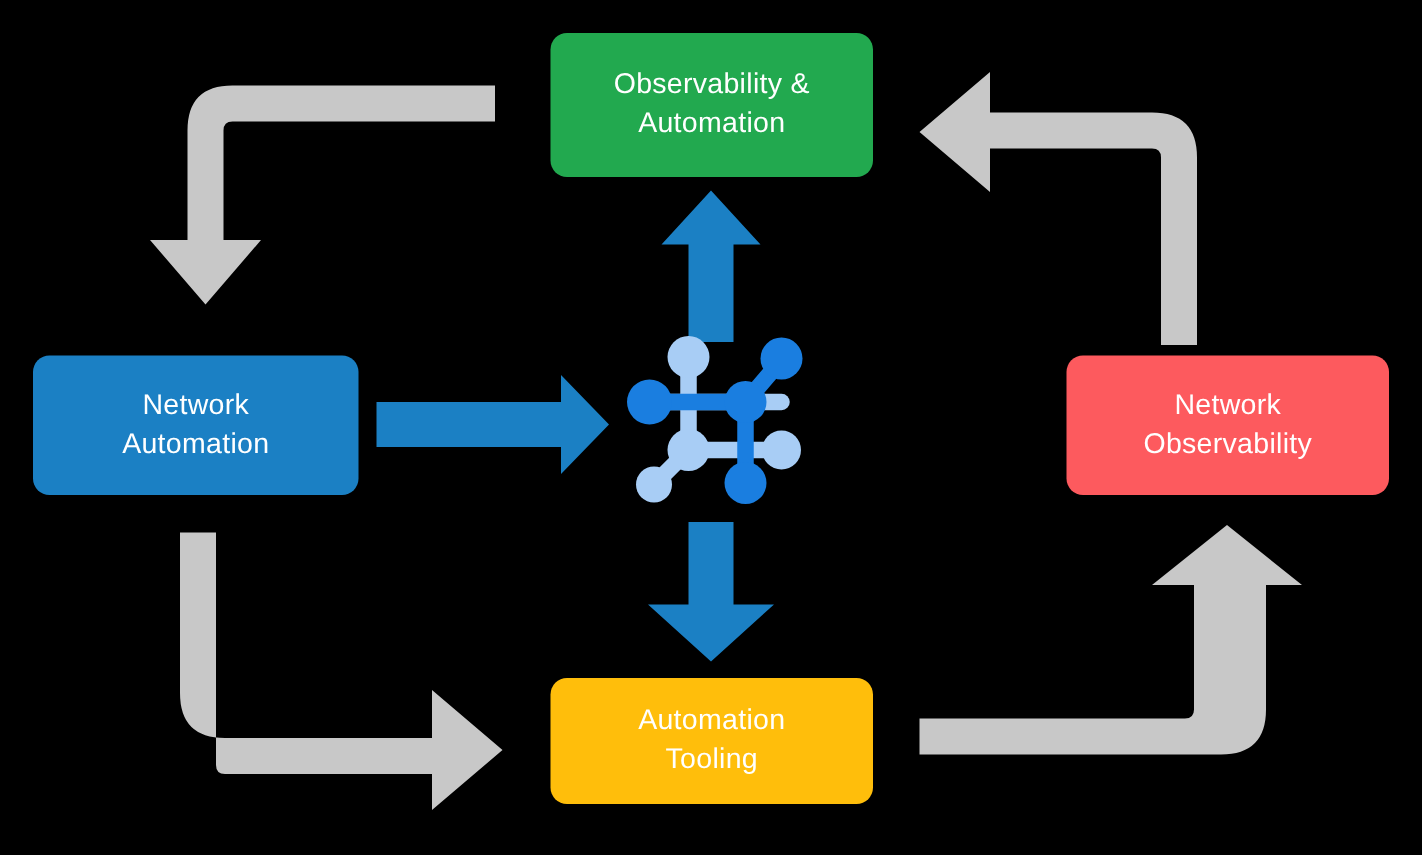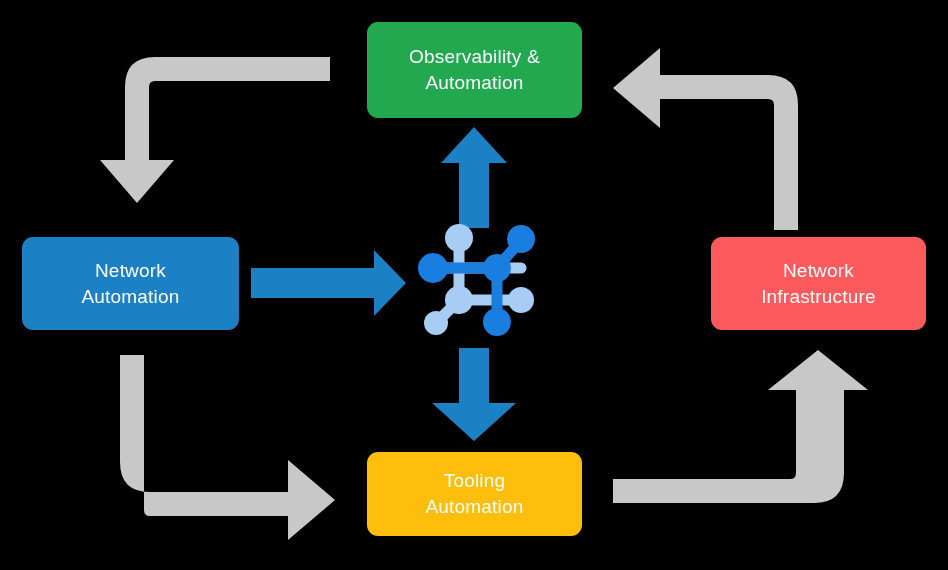--- a/index.html
+++ b/index.html
@@ -182,24 +182,24 @@
   <div class="node-box" id="box-operations" style="background:#1B80C4">
     <span>
       <span class="label-line">Network</span>
       <span class="label-line">Automation</span>
     </span>
   </div>
 
   <div class="node-box" id="box-infrastructure" style="background:#FD5A5E">
     <span>
       <span class="label-line">Network</span>
-      <span class="label-line">Infrastructure</span>
+      <span class="label-line">Observability</span>
     </span>
   </div>
 
   <div class="node-box" id="box-automation" style="background:#FFBE0B">
     <span>
+      <span class="label-line">Automation</span>
       <span class="label-line">Tooling</span>
-      <span class="label-line">Automation</span>
     </span>
   </div>
 
 </div>
 
 </body></html>

